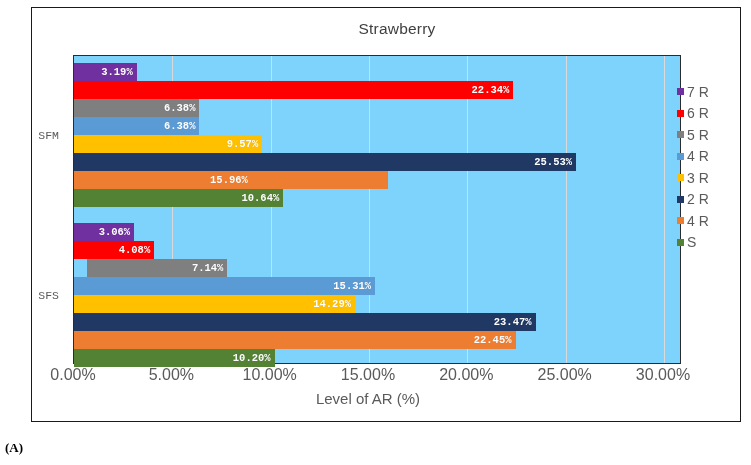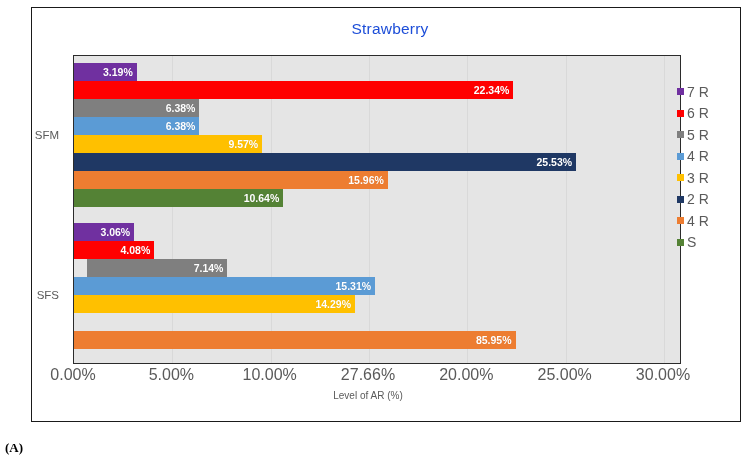--- a/index.html
+++ b/index.html
@@ -23,39 +23,40 @@
     width: 710px;
     height: 415px;
     border: 1.6px solid #1a1a1a;
     background: #ffffff;
     box-sizing: border-box;
   }
 
   
   #chart-title {
     position: absolute;
-    left: 4px;
+    left: 11px;
     top: 12px;
     width: 100%;
     text-align: center;
     font-size: 15.5px;
-    color: #1d4ed8;
+    color: #404040;
     letter-spacing: 0.2px;
   }
 
   
   #plot-area {
     position: absolute;
     left: 41px;      
     top: 47px;       
     width: 608px;    
     height: 309px;   
     border: 1.4px solid #2b2b2b;
     box-sizing: border-box;
-    background: #e5e5e5;
+    background: #7dd3fc;
+    font-family: Liberation Mono, monospace;
   }
   #gridlines {
     position: absolute;
     inset: 0;
     pointer-events: none;
   }
   .gridline {
     position: absolute;
     top: 0;
     bottom: 0;
@@ -113,21 +114,21 @@
     color: #5a5a5a;
     transform: translateX(-50%);
     white-space: nowrap;
   }
   #x-axis-title {
     position: absolute;
     left: 41px;
     top: 382px;
     width: 590px;
     text-align: center;
-    font-size: 10px;
+    font-size: 15px;
     color: #5a5a5a;
   }
 
   
   #legend {
     position: absolute;
     left: 645px;   
     top: 73px;     
     width: 60px;
   }
@@ -187,21 +188,21 @@
         </div>
         <div class="bar-row" style="top: 61px; width: 125.473px; background: rgb(91, 155, 213);">
           <span class="bar-label">6.38%</span>
         </div>
         <div class="bar-row" style="top: 79px; width: 188.21px; background: rgb(255, 192, 0);">
           <span class="bar-label">9.57%</span>
         </div>
         <div class="bar-row" style="top: 97px; width: 502.09px; background: rgb(31, 56, 100); justify-content: flex-end;">
           <span class="bar-label">25.53%</span>
         </div>
-        <div class="bar-row" style="top: 115px; width: 313.88px; background: rgb(237, 125, 49);">
+        <div class="bar-row" style="top: 115px; width: 313.88px; background: rgb(237, 125, 49); justify-content: center;">
           <span class="bar-label">15.96%</span>
         </div>
         <div class="bar-row" style="top: 133px; width: 209.253px; background: rgb(84, 130, 53);">
           <span class="bar-label">10.64%</span>
         </div>
         <div class="cat-label" style="top: 79px;">SFM</div>
         <div class="bar-row" style="top: 167px; width: 60.18px; background: rgb(112, 48, 160);">
           <span class="bar-label">3.06%</span>
         </div>
         <div class="bar-row" style="top: 185px; width: 80.24px; background: rgb(255, 0, 0);">
@@ -209,32 +210,38 @@
         </div>
         <div class="bar-row" style="top: 203px; width: 140.42px; background: rgb(127, 127, 127); margin-left: 13px;">
           <span class="bar-label">7.14%</span>
         </div>
         <div class="bar-row" style="top: 221px; width: 301.097px; background: rgb(91, 155, 213);">
           <span class="bar-label">15.31%</span>
         </div>
         <div class="bar-row" style="top: 239px; width: 281.037px; background: rgb(255, 192, 0); padding-left: 48px;">
           <span class="bar-label">14.29%</span>
         </div>
+        <div class="bar-row" style="top: 257px; width: 461.577px; background: rgb(31, 56, 100);">
+          <span class="bar-label">23.47%</span>
+        </div>
         <div class="bar-row" style="top: 275px; width: 441.517px; background: rgb(237, 125, 49);">
-          <span class="bar-label">85.95%</span>
+          <span class="bar-label">22.45%</span>
+        </div>
+        <div class="bar-row" style="top: 293px; width: 200.6px; background: rgb(84, 130, 53);">
+          <span class="bar-label">10.20%</span>
         </div>
         <div class="cat-label" style="top: 239px;">SFS</div>
       </div>
   </div>
 
   <div id="x-ticks">
       <div class="x-tick" style="left: 0px;">0.00%</div>
       <div class="x-tick" style="left: 98.3333px;">5.00%</div>
       <div class="x-tick" style="left: 196.667px;">10.00%</div>
-      <div class="x-tick" style="left: 295px;">27.66%</div>
+      <div class="x-tick" style="left: 295px;">15.00%</div>
       <div class="x-tick" style="left: 393.333px;">20.00%</div>
       <div class="x-tick" style="left: 491.667px;">25.00%</div>
       <div class="x-tick" style="left: 590px;">30.00%</div>
     </div>
 
   <div id="x-axis-title">Level of AR (%)</div>
 
   <div id="legend">
       <div class="legend-item">
         <span class="legend-swatch" style="background: rgb(112, 48, 160);"></span>

